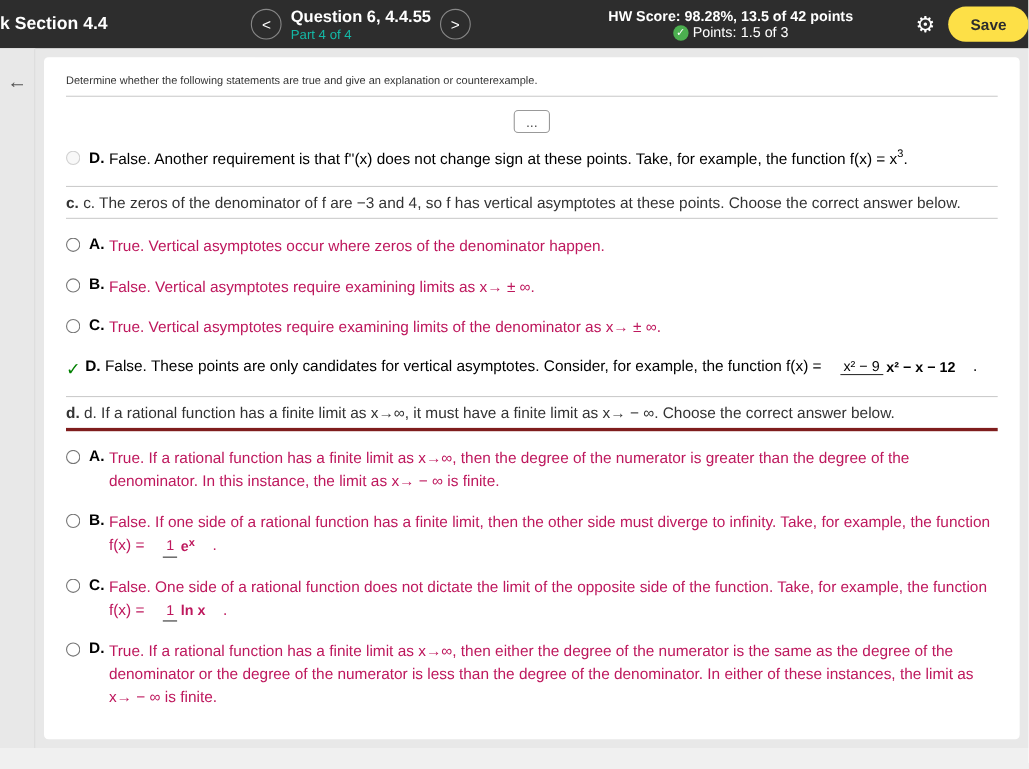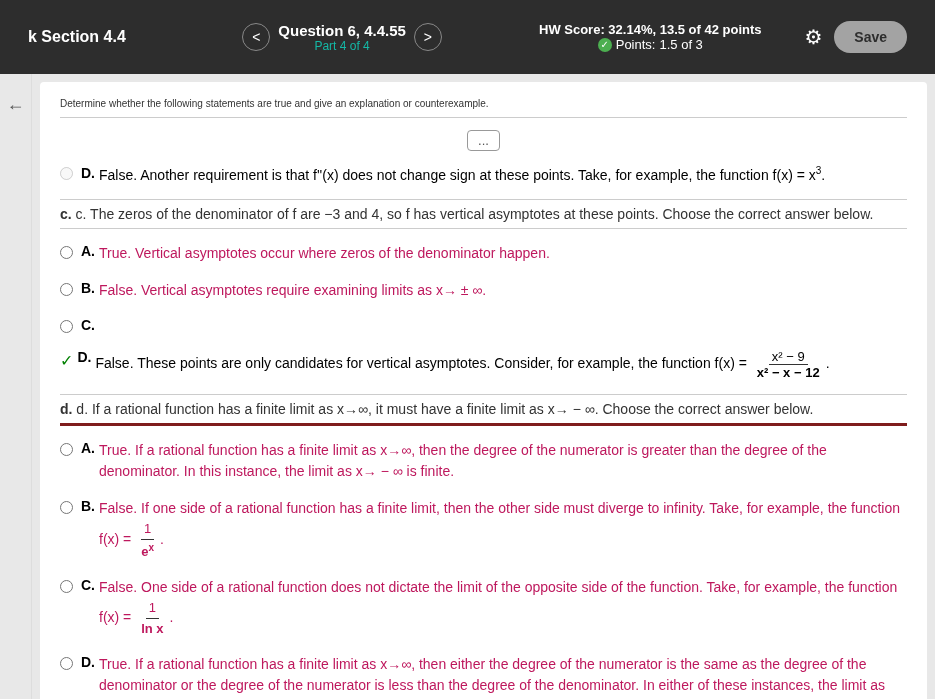--- a/index.html
+++ b/index.html
@@ -4,22 +4,22 @@
   <style>
     * { box-sizing: border-box; margin: 0; padding: 0; }
     body { font-family: Arial, sans-serif; font-size: 14px; background: #f0f0f0; width: 935px; min-height: 699px; }
 
     
     .header {
       background: #2d2d2d;
       color: white;
       display: flex;
       align-items: center;
-      padding: 8px 28px;
-      height: 74px;
+      padding: 8px 0;
+      height: 44px;
     }
     .header-section-title {
       font-size: 16px;
       font-weight: bold;
       min-width: 160px;
     }
     .header-nav {
       display: flex;
       align-items: center;
       flex: 1;
@@ -33,21 +33,21 @@
       width: 28px;
       height: 28px;
       border-radius: 50%;
       cursor: pointer;
       font-size: 14px;
       display: flex;
       align-items: center;
       justify-content: center;
     }
     .header-question-info {
-      text-align: center;
+      text-align: left;
     }
     .header-question-title {
       font-weight: bold;
       font-size: 15px;
     }
     .header-question-sub {
       font-size: 12px;
       color: #14b8a6;
     }
     .header-score {
@@ -80,21 +80,21 @@
       display: flex;
       align-items: center;
       gap: 12px;
     }
     .gear-icon {
       font-size: 20px;
       cursor: pointer;
       color: white;
     }
     .save-btn {
-      background: #a3a3a3;
+      background: #fde047;
       color: #2d2d2d;
       border: none;
       padding: 8px 20px;
       border-radius: 20px;
       font-size: 14px;
       font-weight: bold;
       cursor: pointer;
     }
 
     
@@ -217,25 +217,25 @@
       font-size: 14px;
       color: #333;
       margin: 10px 0;
       padding: 6px 0;
       border-top: 1px solid #ccc;
       border-bottom: 3px solid #7f1d1d;
     }
 
     .math-fraction {
       display: inline-flex;
-      flex-direction: column;
+      flex-direction: row;
       align-items: center;
       vertical-align: middle;
       font-size: 13px;
-      margin: 0 3px;
+      margin: 0 13px;
     }
     .math-fraction .numerator {
       border-bottom: 1px solid #333;
       padding: 0 3px;
       text-align: center;
     }
     .math-fraction .denominator {
       padding: 0 3px;
       text-align: center;
       font-weight: bold;
@@ -252,21 +252,21 @@
     <button class="header-nav-btn">&lt;</button>
     <div class="header-question-info">
       <div class="header-question-title">Question 6, 4.4.55</div>
       <div class="header-question-sub">Part 4 of 4</div>
     </div>
     <button class="header-nav-btn">&gt;</button>
   </div>
   <div class="header-score">
     <div class="header-score-title">
       <span>HW Score:</span>
-      <span>32.14%, 13.5 of 42 points</span>
+      <span>98.28%, 13.5 of 42 points</span>
     </div>
     <div class="header-score-points">
       <span class="check-circle">✓</span>
       <span>Points:</span>
       <span>1.5 of 3</span>
     </div>
   </div>
   <div class="header-save-area">
     <span class="gear-icon">⚙</span>
     <button class="save-btn">Save</button>
@@ -307,20 +307,21 @@
 
     <div class="radio-option">
       <input type="radio" name="section-c" style="">
       <span class="opt-label">B.</span>
       <span class="opt-text">False. Vertical asymptotes require examining limits as x→ ± ∞.</span>
     </div>
 
     <div class="radio-option">
       <input type="radio" name="section-c" style="">
       <span class="opt-label">C.</span>
+      <span class="opt-text">True. Vertical asymptotes require examining limits of the denominator as x→ ± ∞.</span>
     </div>
 
     <div class="selected-option">
       <span class="check-mark">✓</span>
       <span class="opt-label">D.</span>
       <span class="opt-text">
         False. These points are only candidates for vertical asymptotes. Consider, for example, the function f(x) =
         <span class="math-fraction">
           <span class="numerator">x² − 9</span>
           <span class="denominator">x² − x − 12</span>

